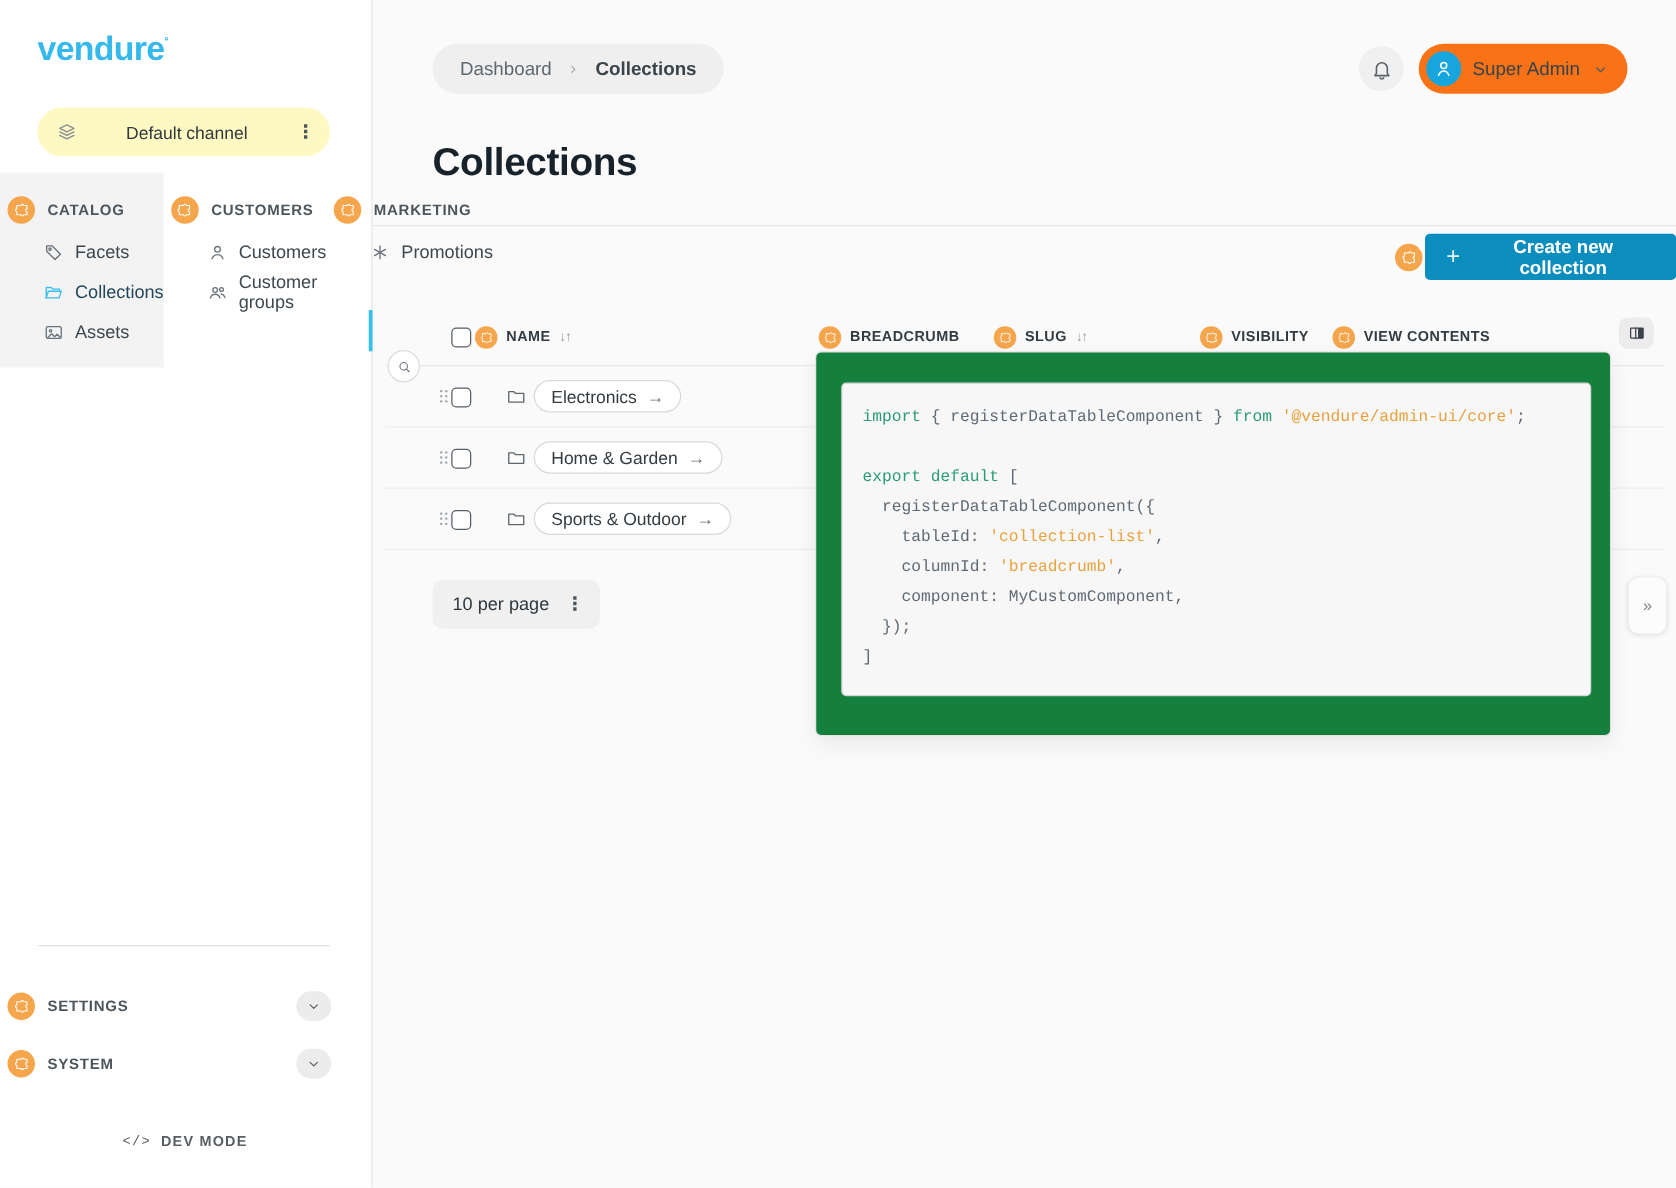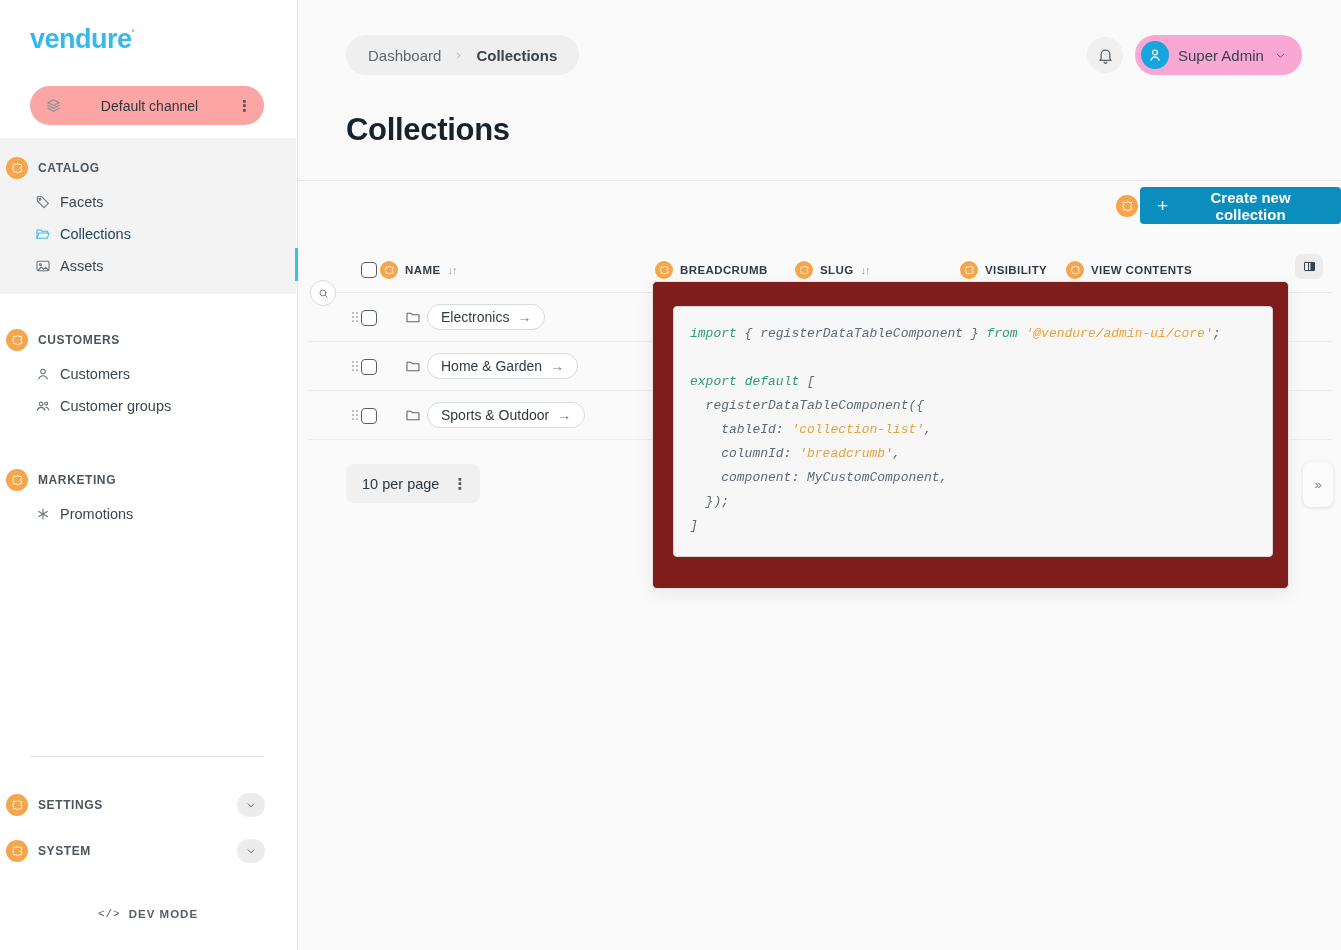--- a/index.html
+++ b/index.html
@@ -3,24 +3,24 @@
 <meta charset="utf-8">
 <style>
   * { margin:0; padding:0; box-sizing:border-box; }
   html,body { width:1341px; height:950px; overflow:hidden; }
   body { background:#fafafa; font-family:"Liberation Sans","DejaVu Sans",sans-serif; position:relative; color:#3a444b; }
 
   
   .sidebar{position:absolute;left:0;top:0;width:298px;height:950px;background:#fff;border-right:1px solid #e5e5e5;}
   .logo{position:absolute;left:30px;top:24px;font-size:27px;font-weight:700;color:var(--brand);letter-spacing:-.5px;}
   .logo sup{font-size:11px;color:var(--brand);}
-  .channel{position:absolute;left:30px;top:86px;width:234px;height:39px;border-radius:20px;background:#fca5a5;display:flex;align-items:center;padding:0 12px 0 15px;color:#8a9096;}
+  .channel{position:absolute;left:30px;top:86px;width:234px;height:39px;border-radius:20px;background:#fef9c3;display:flex;align-items:center;padding:0 12px 0 15px;color:#8a9096;}
   .channel-label{flex:1;text-align:center;font-size:14px;color:#30383e;}
   .kebab{color:#4c555c;font-size:15px;font-weight:700;line-height:1;}
-  .nav{position:absolute;top:138px;left:0;right:1px;display:flex;flex-direction:column;gap:16px;}
+  .nav{position:absolute;top:138px;left:0;right:1px;display:flex;flex-direction:row;}
   .section{padding:12px 0;}
   .section.hl{background:#f3f3f4;}
   .sec-head{height:36px;display:flex;align-items:center;gap:10px;padding-left:6px;}
   .sec-label{font-size:12px;font-weight:600;color:#4c555b;letter-spacing:.6px;}
   .item{height:32px;display:flex;align-items:center;gap:9px;padding-left:35px;font-size:14.5px;color:#3d474e;cursor:pointer;}
   .item .ic{color:#6a737a;display:flex;}
   .item.active{color:#24465a;font-weight:500;}
   .item.active .ic{color:#3bbdf0;}
   .badge{width:22px;height:22px;border-radius:50%;background:var(--orange);color:#fff;display:flex;align-items:center;justify-content:center;flex:none;}
   .badge.sm{width:18px;height:18px;}
@@ -30,21 +30,21 @@
   .devmode{position:absolute;left:0;right:1px;top:908px;display:flex;align-items:center;justify-content:center;gap:8px;color:#565d63;font-size:11.5px;font-weight:600;letter-spacing:1px;}
   .devmode .code-glyph{font-family:"Liberation Mono","DejaVu Sans Mono",monospace;font-size:11px;font-weight:400;color:#565d63;}
   .active-bar{position:absolute;right:-1px;top:248px;width:3px;height:33px;background:var(--indicator);z-index:2;}
 
   
   .main{position:absolute;left:298px;top:0;width:1043px;height:950px;}
   .crumb{position:absolute;left:48px;top:35px;height:40px;border-radius:20px;background:#efeff0;display:flex;align-items:center;gap:11px;padding:0 22px;font-size:15px;color:#5f686e;}
   .crumb .sep{color:#9aa1a7;display:flex;}
   .crumb .cur{color:#39434a;font-weight:600;}
   .bell{position:absolute;left:789px;top:37px;width:36px;height:36px;border-radius:50%;background:#f0f0f1;display:flex;align-items:center;justify-content:center;color:#596167;cursor:pointer;}
-  .userpill{position:absolute;left:837px;top:35px;height:40px;border-radius:20px;background:#f9a8d4;display:flex;align-items:center;gap:9px;padding:0 14px 0 6px;cursor:pointer;}
+  .userpill{position:absolute;left:837px;top:35px;height:40px;border-radius:20px;background:#f97316;display:flex;align-items:center;gap:9px;padding:0 14px 0 6px;cursor:pointer;}
   .avatar{width:28px;height:28px;border-radius:50%;background:#17a5de;color:#fff;display:flex;align-items:center;justify-content:center;}
   .uname{font-size:15px;color:#39424a;}
   .userpill .ud{color:#555d64;display:flex;}
   .title{position:absolute;left:48px;top:112px;font-size:31px;font-weight:700;color:#17222a;letter-spacing:-.3px;}
   .tdiv{position:absolute;left:0;right:0;top:180px;height:1px;background:#e8e8e9;}
   .create-badge{position:absolute;left:818px;top:195px;}
   .create-btn{position:absolute;left:842px;top:187px;height:37px;padding:0 17px;background:var(--primary);color:#fff;border:none;border-radius:4px;font-size:15px;font-weight:600;display:flex;align-items:center;gap:9px;cursor:pointer;font-family:inherit;}
   .create-btn .plus{font-size:19px;font-weight:400;opacity:.9;}
 
   .thead{position:absolute;top:250px;left:0;right:0;height:40px;}
@@ -62,21 +62,21 @@
   .row{height:49px;border-bottom:1px solid #ededee;position:relative;}
   .drag{position:absolute;left:40px;top:17px;color:#9aa1a7;cursor:grab;}
   .row .cbx{position:absolute;left:53px;top:17px;}
   .row .folder{position:absolute;left:97px;top:16px;color:#5d666d;}
   .pill{position:absolute;left:119px;top:11px;height:26px;border:1px solid #d7dadc;border-radius:14px;background:#fff;display:flex;align-items:center;gap:8px;padding:0 13px;font-size:14px;color:#333b41;cursor:pointer;}
   .pill .arr{color:#6f777d;font-size:14px;}
 
   .perpage{position:absolute;left:48px;top:464px;height:39px;border-radius:8px;background:#f0f0f1;display:flex;align-items:center;gap:13px;padding:0 13px 0 16px;font-size:14.5px;color:#2e373d;cursor:pointer;}
   .nextbtn{position:absolute;left:1005px;top:462px;width:30px;height:45px;border-radius:8px;background:#fcfcfc;box-shadow:0 1px 4px rgba(0,0,0,.12);display:flex;align-items:center;justify-content:center;color:#7b838a;font-size:13px;cursor:pointer;}
 
-  .popover{position:absolute;left:354px;top:281px;width:637px;height:308px;background:#7f1d1d;border:1px solid #e3e3e4;border-radius:5px;box-shadow:0 6px 18px rgba(0,0,0,.07);z-index:3;font-style:italic;}
+  .popover{position:absolute;left:354px;top:281px;width:637px;height:308px;background:#15803d;border:1px solid #e3e3e4;border-radius:5px;box-shadow:0 6px 18px rgba(0,0,0,.07);z-index:3;}
   .codeblock{position:absolute;left:20px;top:24px;width:600px;height:251px;background:#f7f7f8;border:1px solid #d5d5d6;border-radius:4px;padding:15px 0 0 16px;font-family:"Liberation Mono","DejaVu Sans Mono",monospace;font-size:13px;line-height:24px;white-space:pre;overflow:hidden;}
   .kw{color:var(--kw);} .str{color:var(--str);} .pl{color:var(--pl);}
   svg{display:block;}
 </style>
 </head>
 <body>
 
 <div class="sidebar">
   <div class="logo"><span>vendure</span><sup>˚</sup></div>
 

